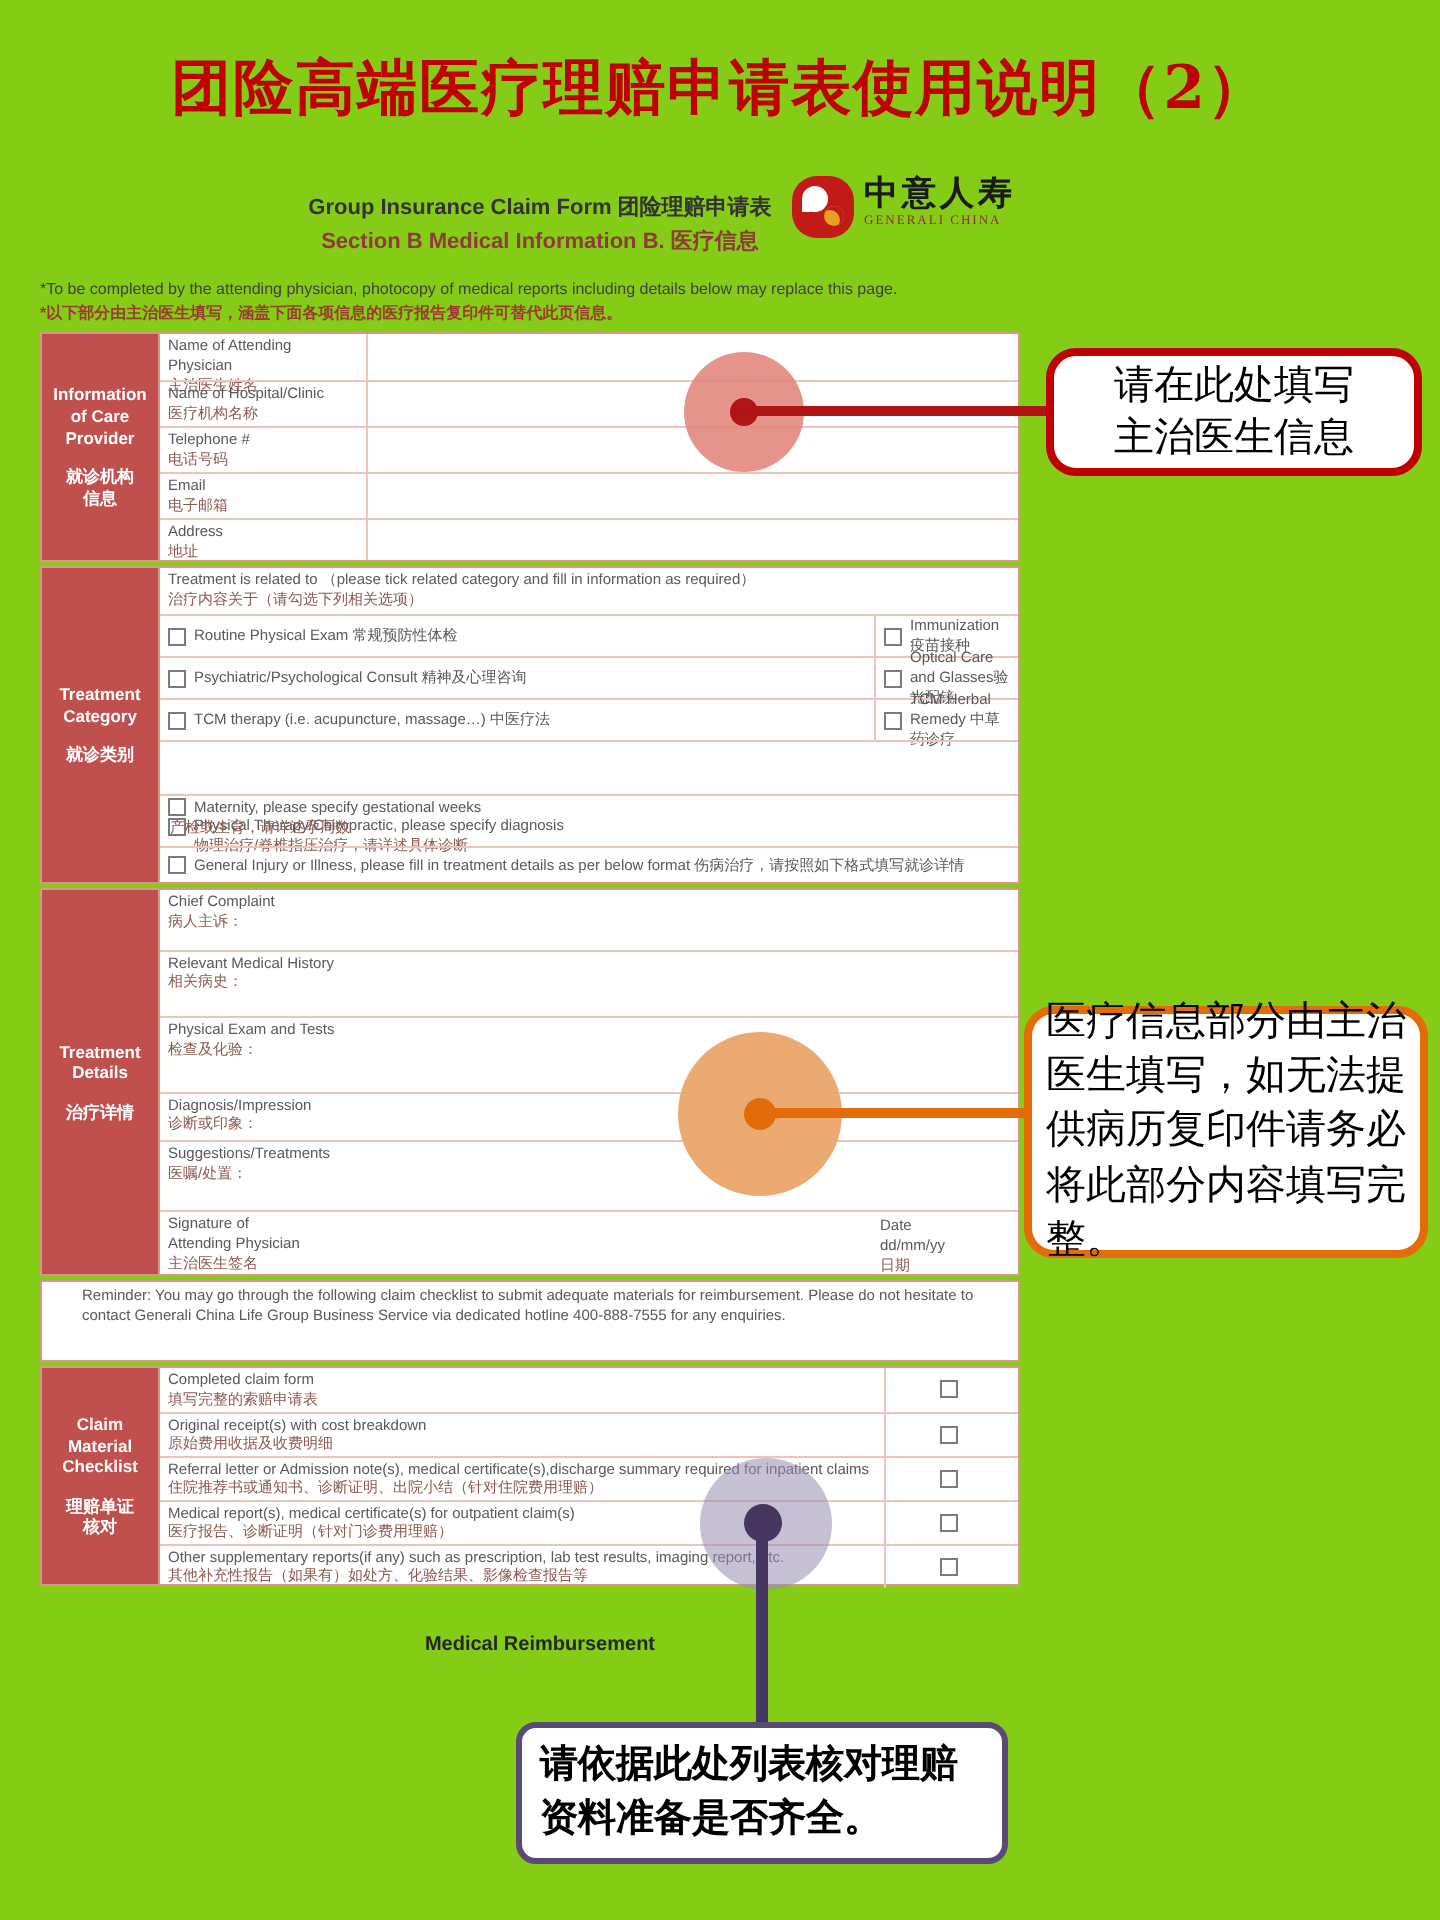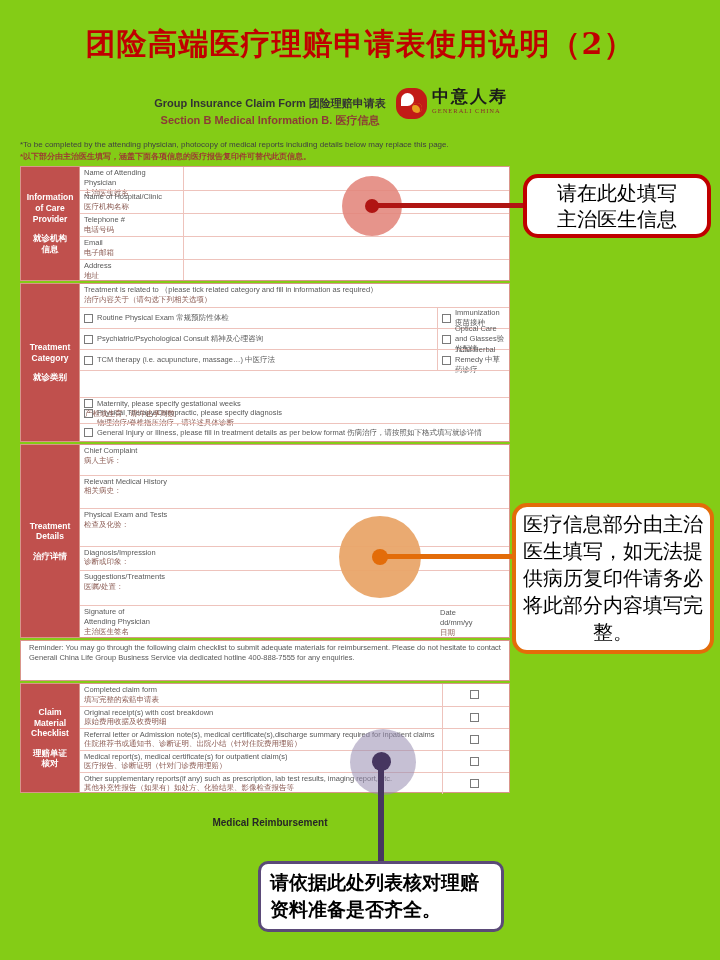--- a/index.html
+++ b/index.html
@@ -41,21 +41,21 @@
   .valcell{flex:1;}
   .padcell{padding:1px 4px;box-sizing:border-box;width:100%;}
   .paircell{display:flex;align-items:center;padding:0 4px;box-sizing:border-box;}
   .pl{width:358px;border-right:1px solid #eec3bc;}
   .pr{flex:1;}
   .box{display:inline-block;width:7px;height:7px;border:1px solid #7a7a7a;background:#fff;
         margin-right:4px;flex:none;}
   .chk-left{flex:1;padding:1px 4px;box-sizing:border-box;}
   .chk-right{width:66px;border-left:1px solid #eec3bc;display:flex;align-items:center;justify-content:center;}
   .sigdate{position:absolute;left:360px;top:2px;}
-  .rem{padding:2px 8px;}
+  .rem{padding:2px 20px;}
   .rem .en{font-size:7.5px;}
   
   .footer-label{position:absolute;left:170px;top:817px;width:200px;text-align:center;
         font-size:10px;font-weight:bold;color:#262626;}
   
   .circle{position:absolute;border-radius:50%;z-index:5;}
   .c-red{left:342px;top:176px;width:60px;height:60px;background:#e2857b;opacity:0.88;}
   .c-orange{left:339px;top:516px;width:82px;height:82px;background:#e9a569;opacity:0.95;}
   .c-purple{left:350px;top:729px;width:66px;height:66px;background:#978cb0;opacity:0.55;}
   .line{position:absolute;z-index:6;}
@@ -64,22 +64,22 @@
   .l-purple{left:378px;top:762px;width:6px;height:100px;background:#463660;}
   .dot{position:absolute;border-radius:50%;z-index:7;}
   .d-red{left:365px;top:199px;width:14px;height:14px;background:#b01513;}
   .d-orange{left:372px;top:549px;width:16px;height:16px;background:#e36c09;}
   .d-purple{left:372px;top:752px;width:19px;height:19px;background:#463660;}
   
   .callout{position:absolute;background:#ffffff;box-sizing:border-box;z-index:8;
         color:#000000;display:flex;align-items:center;}
   .co-red{left:523px;top:174px;width:188px;height:64px;border:4px solid #c00000;border-radius:15px;
         justify-content:center;text-align:center;font-size:20px;line-height:1.3;}
-  .co-orange{left:512px;top:503px;width:202px;height:151px;border:4px solid #e36c09;border-radius:15px;
-        padding:4px 7px;font-size:20px;line-height:1.36;text-align:center;}
+  .co-orange{left:512px;top:503px;width:202px;height:126px;border:4px solid #e36c09;border-radius:15px;
+        padding:4px 7px;font-size:20px;line-height:1.36;}
   .co-purple{left:258px;top:861px;width:246px;height:71px;border:3px solid #5b4a78;border-radius:10px;
         padding:4px 9px;font-size:19px;line-height:1.4;font-weight:bold;}
 </style>
 </head>
 <body>
 
 <div class="page">
 
   <div class="slide-title">团险高端医疗理赔申请表使用说明（2）</div>
 

